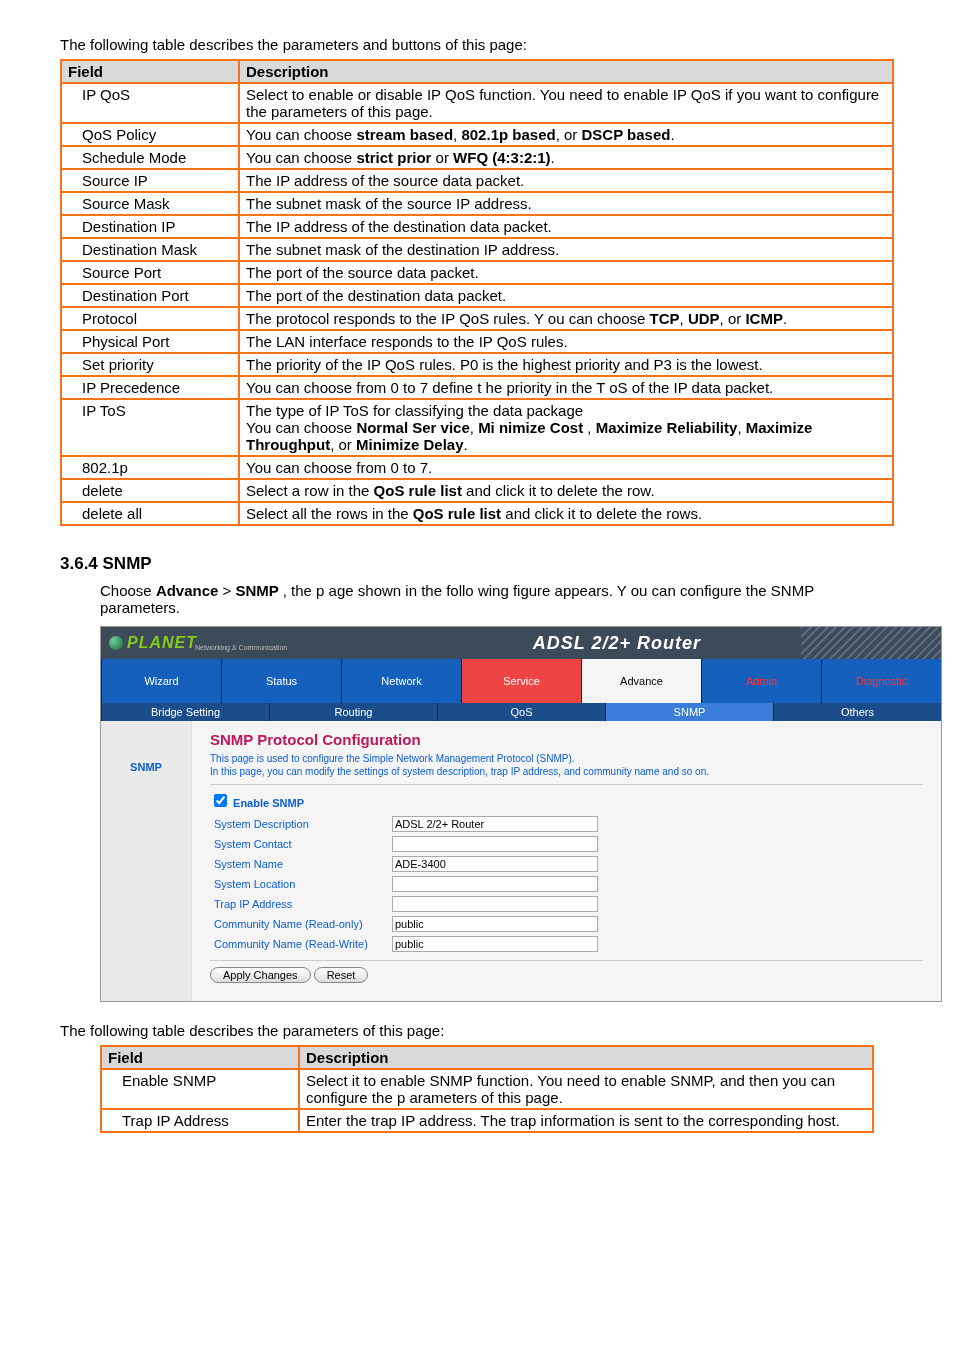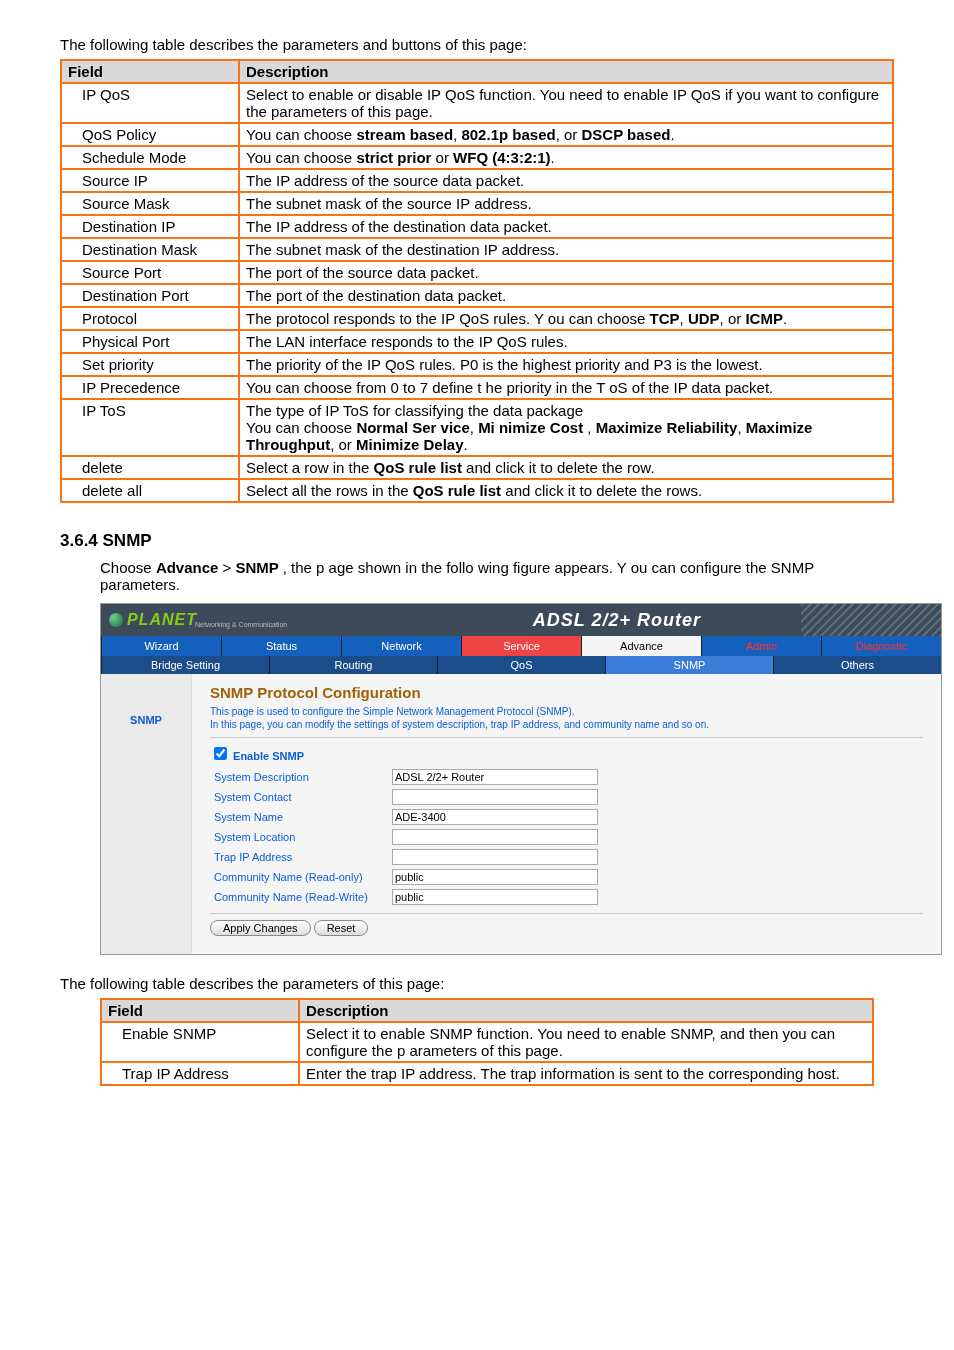--- a/index.html
+++ b/index.html
@@ -16,32 +16,32 @@
     .ss-wrap { margin: 0 0 20px 40px; border: 1px solid #999; width: 840px; font-size: 11px; }
     .ss-head { display: flex; justify-content: space-between; align-items: center; background: #3d4a5a; }
     .logo { display: flex; align-items: center; padding: 2px 8px; }
     .logo-ball { width: 14px; height: 14px; border-radius: 50%; background: radial-gradient(circle at 30% 30%, #6fcf97, #1a6b3a); margin-right: 4px; }
     .logo-txt { color: #84cc16; font-weight: bold; font-size: 16px; font-style: italic; letter-spacing: 1px; }
     .logo-sub { color: #bbb; font-size: 7px; position: relative; top: 4px; left: -2px; }
     .router-title { color: #fff; font-style: italic; font-weight: bold; font-size: 18px; padding-right: 240px; letter-spacing: 1px; }
     .hatch { width: 140px; height: 32px; background: repeating-linear-gradient(135deg, #5a6b7d 0 2px, #3d4a5a 2px 6px); position: relative; margin-left: -140px; }
 
     .tabs { display: flex; background: #0a3a7a; color: #fff; font-size: 11px; }
-    .tab { flex: 1; text-align: center; padding: 4px 0; border-left: 1px solid #123; }
+    .tab { flex: 1; text-align: center; padding: 16px 0; border-left: 1px solid #123; }
     .tab.active { background: #1560bd; }
     .tab.adv { color: #000; background: #f5f5f5; }
 
     .subtabs { display: flex; background: #0a3a7a; color: #fff; font-size: 11px; }
     .stab { flex: 1; text-align: center; padding: 3px 0; background: #1a4d8a; border-left: 1px solid #123; }
     .stab.active { background: #3b7dd8; }
 
     .body-area { display: flex; background: #f5f5f5; min-height: 280px; }
     .side { width: 90px; background: #eaeaea; color: #0b5ed7; font-weight: bold; text-align: center; padding-top: 40px; font-size: 11px; border-right: 1px solid #ddd; }
     .content { padding: 10px 18px; flex: 1; }
-    .cfg-title { font-size: 15px; color: #a16207; font-weight: bold; margin-bottom: 4px; }
+    .cfg-title { font-size: 15px; color: #be185d; font-weight: bold; margin-bottom: 4px; }
     .cfg-desc { color: #0b5ed7; font-size: 10px; margin-bottom: 6px; line-height: 1.3; }
     .hr { border-top: 1px solid #ccc; margin: 6px 0; }
     table.form { border-collapse: collapse; }
     table.form td { padding: 2px 4px; color: #0b5ed7; font-size: 11px; }
     table.form td.lbl { width: 170px; font-weight: normal; }
     table.form input[type=text] { width: 200px; font-size: 11px; border: 1px solid #aaa; padding: 1px 2px; }
     .btns { margin-top: 6px; }
     .btns button { font-size: 11px; padding: 1px 12px; border-radius: 8px; border: 1px solid #888; background: linear-gradient(#fff, #ddd); }
     .tab.diag, .tab.admin, .tab.adv { }
   </style>
@@ -106,20 +106,24 @@
         <td>The priority of the IP  QoS rules. P0  is the highest priority and P3 is the lowest.</td>
       </tr>
     <tr>
         <td class="f">IP Precedence</td>
         <td>You can choose from 0 to 7 define t  he priority in the T oS of the IP data packet.</td>
       </tr>
     <tr>
         <td class="f">IP ToS</td>
         <td style="white-space:pre-line"><span>The type of IP ToS for classifying the data package
 You can choose      </span><b>Normal Ser  vice</b><span>, </span><b>Mi nimize Cost </b><span>, </span><b>Maximize Reliability</b><span>, </span><b>Maximize Throughput</b><span>, or </span><b>Minimize Delay</b><span>.</span></td>
+      </tr>
+    <tr>
+        <td class="f">802.1p</td>
+        <td>You can choose from 0 to 7.</td>
       </tr>
     <tr>
         <td class="f">delete</td>
         <td><span>Select a row in the </span><b>QoS rule list</b><span> and click it to delete the row.</span></td>
       </tr>
     <tr>
         <td class="f">delete all</td>
         <td><span>Select all the rows in the </span><b>QoS rule list</b><span> and click it to delete the rows.</span></td>
       </tr>
   </tbody>

